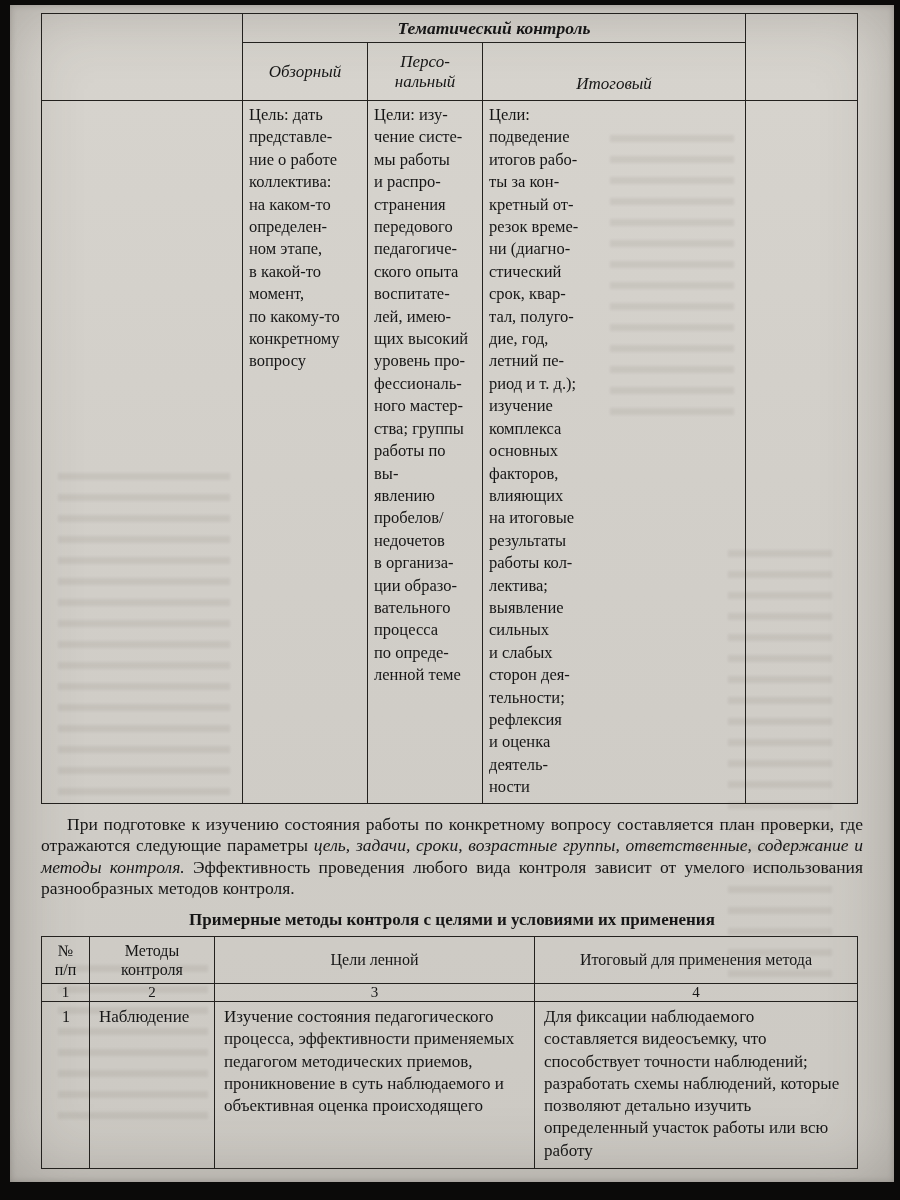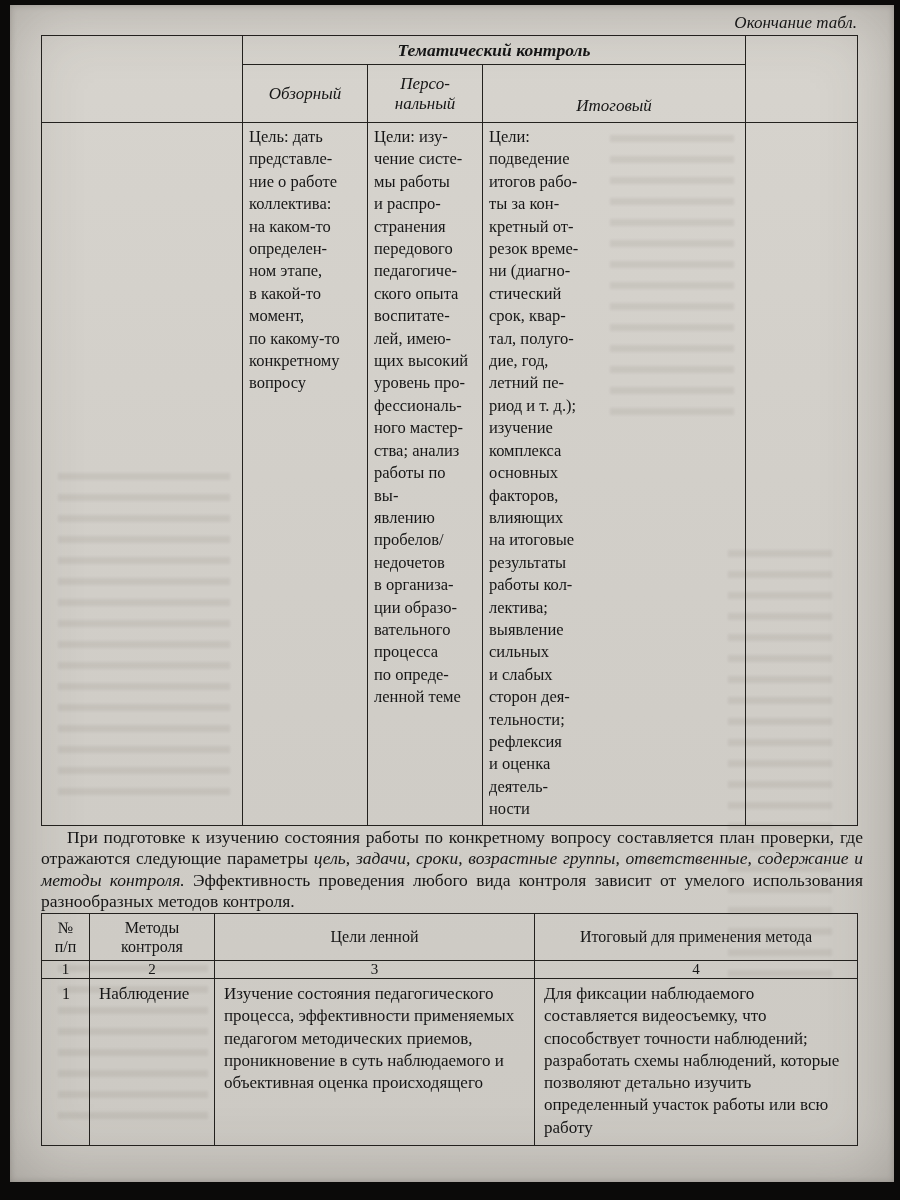--- a/index.html
+++ b/index.html
@@ -40,21 +40,21 @@
     font-style:italic; text-align:center; font-size:17px;
     vertical-align:middle; padding:3px 2px; height:48px;
   }
   .t1 .body-cell {
     font-size:16.5px; line-height:22.4px; padding:3px 9px 4px 6px;
     white-space:pre-line; overflow:hidden;
   }
   .pre { white-space:pre-line; }
 
   .para {
-    margin-top:1px; font-size:17.5px; line-height:21.6px;
+    margin-top:10px; font-size:17.5px; line-height:21.6px;
     text-align:justify; text-indent:26px;
   }
   .para .it { font-style:italic; }
 
   .t2-title {
     margin-top:10px; margin-bottom:6px;
     font-weight:bold; font-size:17px; text-align:center;
   }
   .t2 { width:816px; }
   .t2 td { border:1px solid #23211e; }
@@ -72,21 +72,20 @@
 <div class="scan">
   <div class="paper">
 
     <div class="ghost" style="left:48px; top:468px; width:172px; height:330px;"></div>
     <div class="ghost" style="left:718px; top:545px; width:104px; height:430px;"></div>
     <div class="ghost" style="left:600px; top:130px; width:124px; height:290px;"></div>
     <div class="ghost" style="left:48px; top:960px; width:150px; height:160px;"></div>
 
     <div class="content">
 
-      <div class="note">Окончание табл.</div>
 
       <table class="t1">
         <colgroup>
           <col style="width:201px">
             <col style="width:125px">
             <col style="width:115px">
             <col style="width:263px">
             <col style="width:112px">
         </colgroup>
         <tbody>
@@ -122,21 +121,21 @@
 странения
 передового
 педагогиче-
 ского опыта
 воспитате-
 лей, имею-
 щих высокий
 уровень про-
 фессиональ-
 ного мастер-
-ства; анализ
+ства; группы
 работы по вы-
 явлению
 пробелов/
 недочетов
 в организа-
 ции образо-
 вательного
 процесса
 по опреде-
 ленной теме</td>
@@ -173,20 +172,21 @@
 ности</td>
           <td></td>
         </tr>
       </tbody>
         </table>
 
       <div class="para">
         <span>При подготовке к изучению состояния работы по конкретному вопросу составляется план проверки, где отражаются следующие параметры </span><span class="it">цель, задачи, сроки, возрастные группы, ответственные, содержание и методы контроля.</span><span> Эффективность проведения любого вида контроля зависит от умелого использования разнообразных методов контроля.</span>
       </div>
 
+      <div class="t2-title">Примерные методы контроля с целями и условиями их применения</div>
 
       <table class="t2">
         <colgroup>
           <col style="width:48px">
             <col style="width:125px">
             <col style="width:320px">
             <col style="width:323px">
         </colgroup>
         <tbody>
             <tr>

